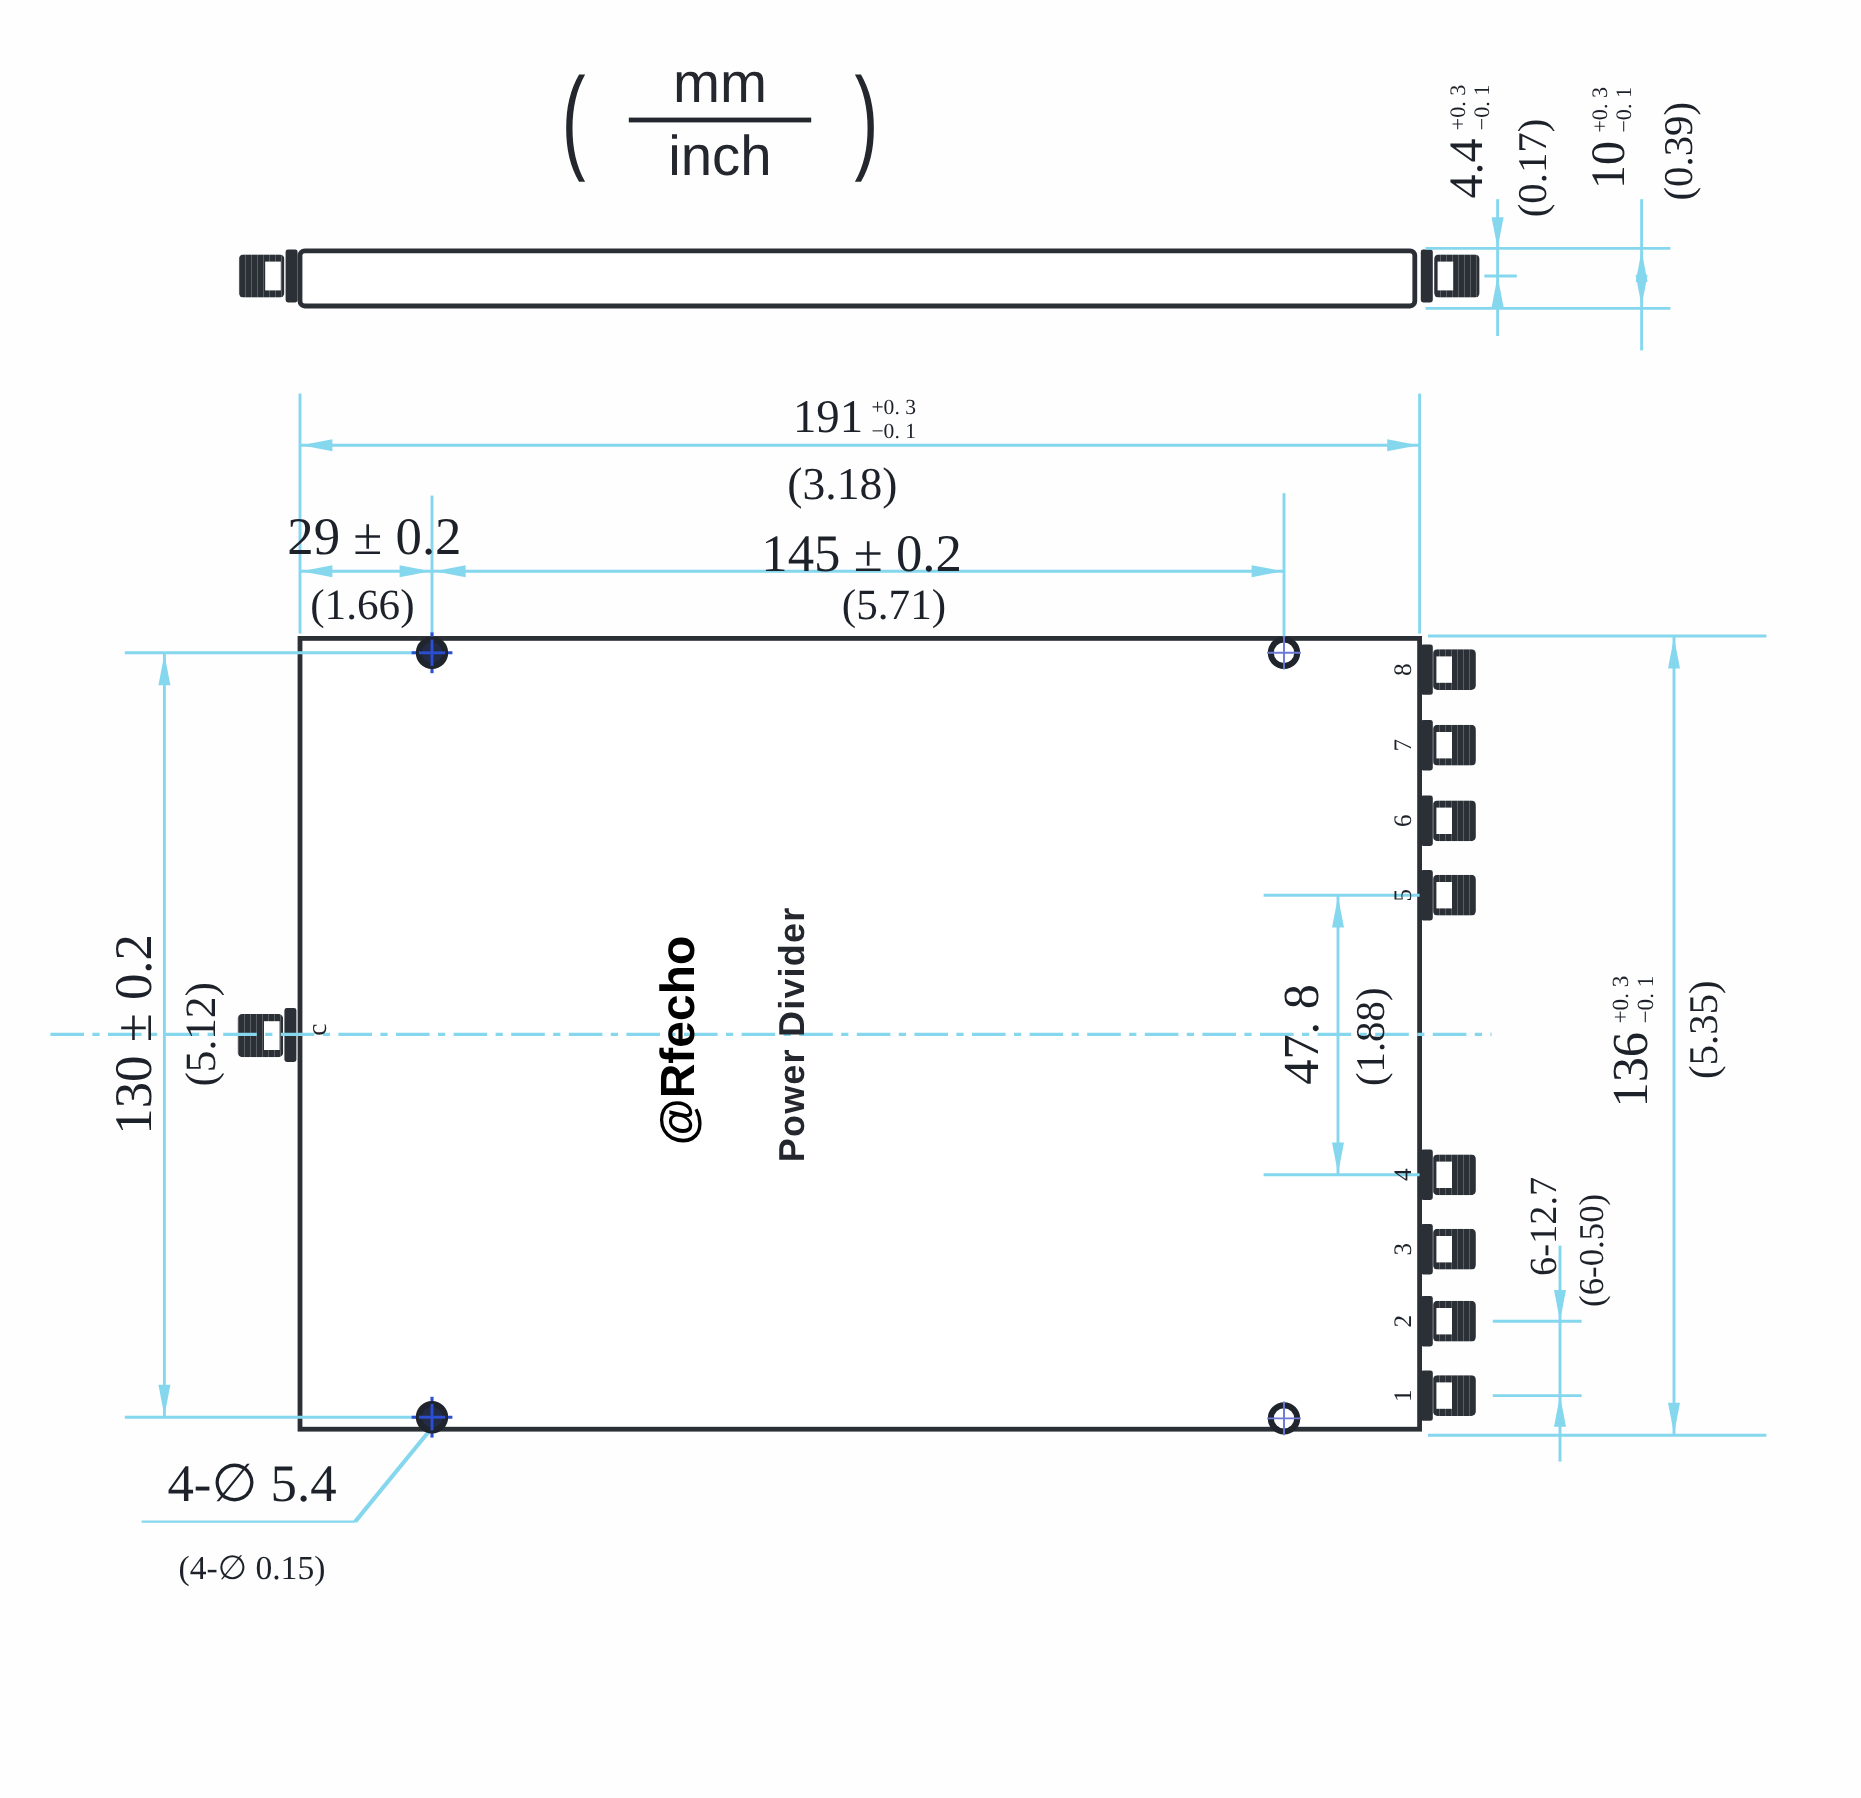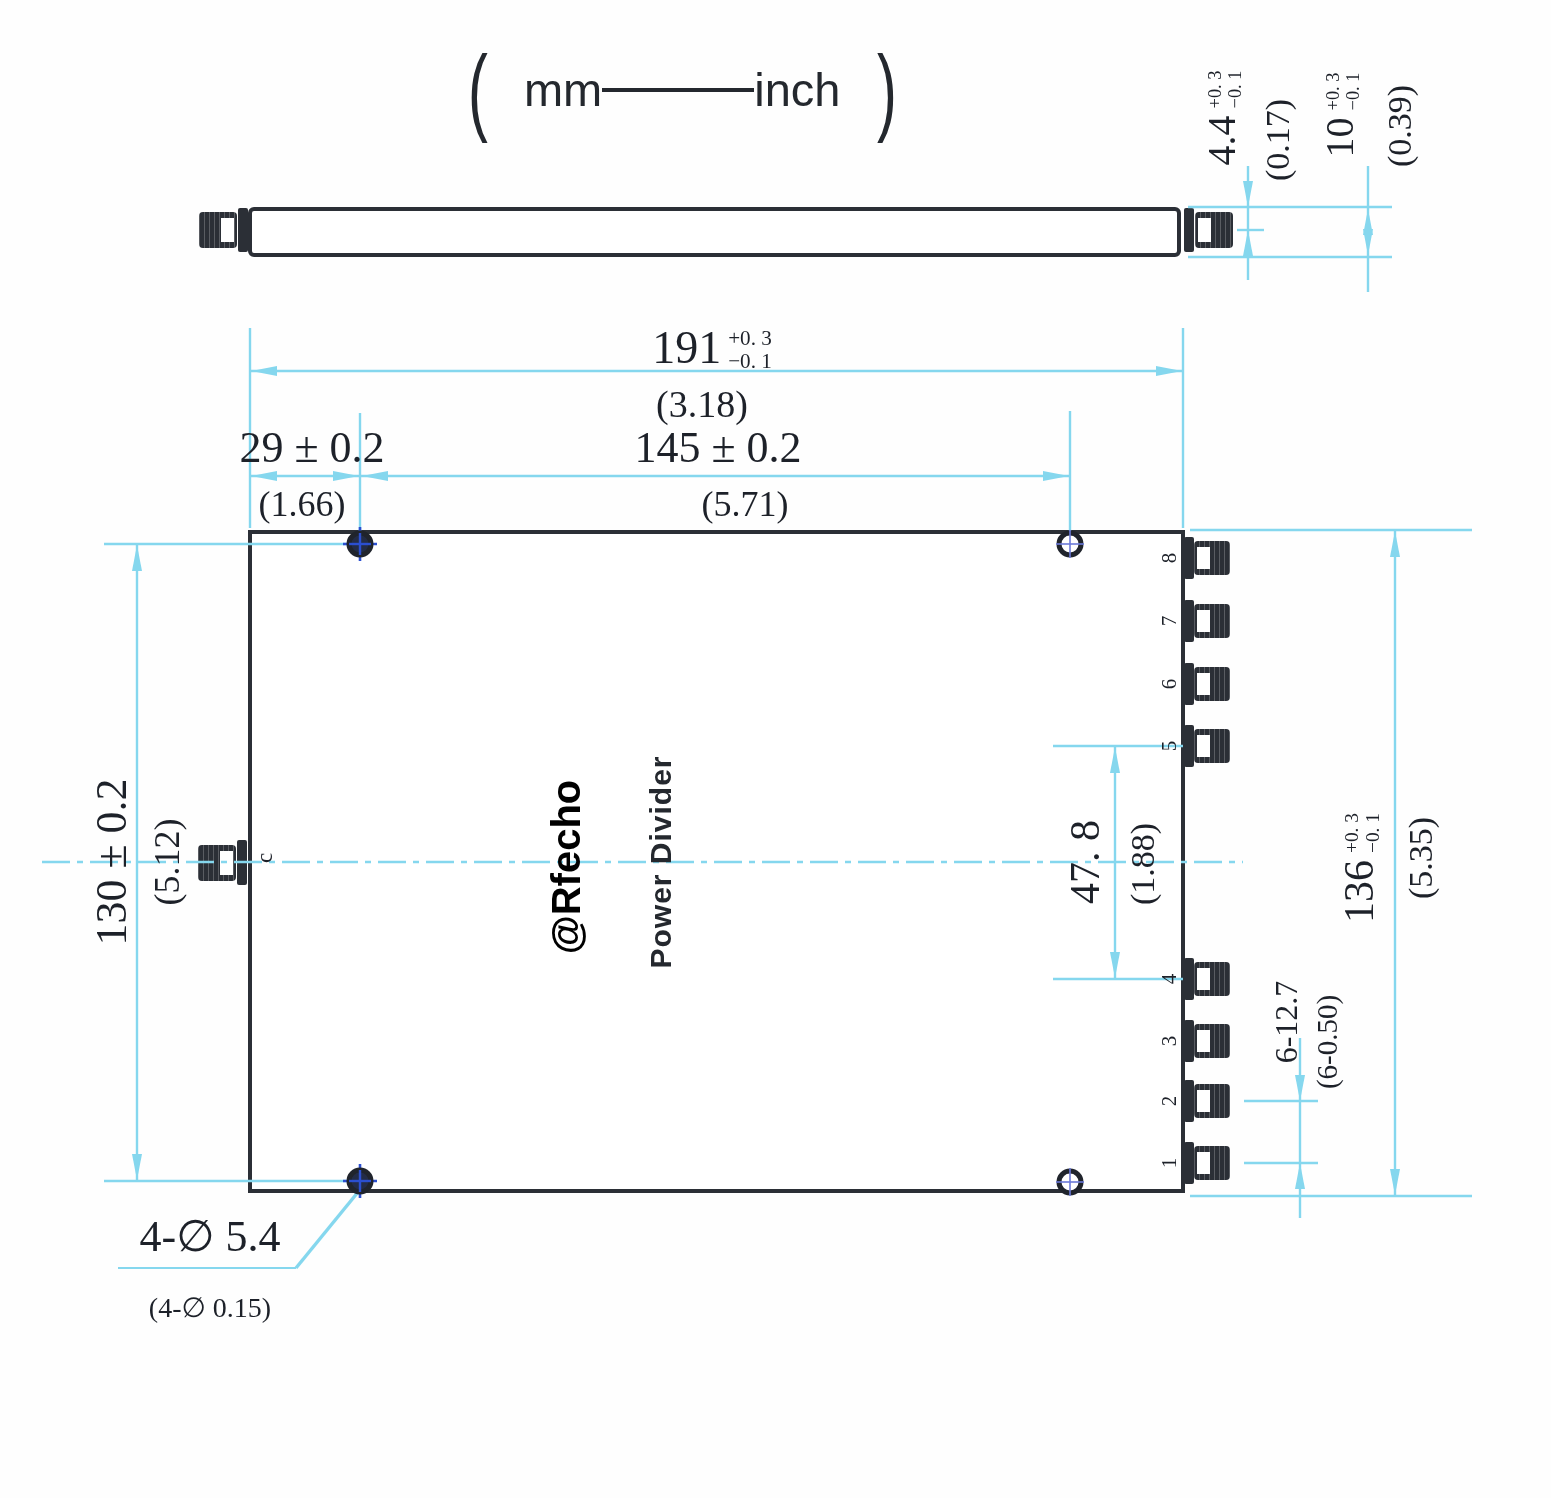--- a/index.html
+++ b/index.html
@@ -21,21 +21,21 @@
   .center{transform:translate(-50%,-50%);}
   .vert{transform:translate(-50%,-50%) rotate(-90deg);}
   .tol{display:inline-flex;flex-direction:column;font-size:0.46em;line-height:1.1;
        margin-left:7px;transform:translateY(-0.06em);vertical-align:middle;}
   .tol span{display:block;}
   .sans-bold{font-family:"Liberation Sans",sans-serif;font-weight:700;}
   
   .unit-label{position:absolute;display:flex;align-items:center;gap:30px;
               font-family:"Liberation Sans",sans-serif;color:#24282e;}
   .unit-label .paren{font-size:96px;font-weight:400;transform:scaleX(.62);line-height:1;}
-  .unit-label .frac{display:flex;flex-direction:row;align-items:center;font-size:47px;line-height:1.15;}
+  .unit-label .frac{display:flex;flex-direction:column;align-items:center;font-size:47px;line-height:1.15;}
   .unit-label .fline{width:152px;height:4px;background:#24282e;margin:2px 0 1px 0;}
   svg{position:absolute;left:0;top:0;}
   .lyr1{z-index:1}.lyr2{z-index:2}.lyr3{z-index:3}
 </style>
 </head>
 <body>
 
 <div id="canvas">
 
   <div class="part lyr1" style="left:248px;top:207px;width:933px;height:50px;border-radius:6px;"></div>
@@ -212,31 +212,31 @@
   </div>
   <div class="dim vert lyr3" style="left:1278px;top:140px;font-size:34px;">(0.17)</div>
   <div class="dim vert lyr3" style="left:1340px;top:115px;font-size:40px;">
     <span>10</span><span class="tol">
         <span>+0. 3</span>
         <span>−0. 1</span>
       </span>
   </div>
   <div class="dim vert lyr3" style="left:1400px;top:126px;font-size:34px;">(0.39)</div>
 
-  <div class="dim center lyr3" style="left:712px;top:348px;font-size:46px;">
+  <div class="dim center lyr3" style="left:712px;top:348px;font-size:39px;">
     <span>191</span><span class="tol">
         <span>+0. 3</span>
         <span>−0. 1</span>
       </span>
   </div>
   <div class="dim center lyr3" style="left:702px;top:404px;font-size:38px;">(3.18)</div>
 
   <div class="dim center lyr3" style="left:312px;top:447px;font-size:44px;">29 ± 0.2</div>
   <div class="dim center lyr3" style="left:302px;top:504px;font-size:36px;">(1.66)</div>
-  <div class="dim center lyr3" style="left:718px;top:447px;font-size:44px;">145 ± 0.2</div>
+  <div class="dim center lyr3" style="left:718px;top:461px;font-size:44px;">145 ± 0.2</div>
   <div class="dim center lyr3" style="left:716px;top:504px;font-size:36px;margin-left:29px;">(5.71)</div>
 
   <div class="dim vert lyr3" style="left:111px;top:862px;font-size:44px;">130 ± 0.2</div>
   <div class="dim vert lyr3" style="left:167px;top:862px;font-size:36px;">(5.12)</div>
 
   <div class="dim vert lyr3" style="left:1085px;top:862px;font-size:42px;">47. 8</div>
   <div class="dim vert lyr3" style="left:1143px;top:864px;font-size:34px;">(1.88)</div>
 
   <div class="dim vert lyr3" style="left:1286px;top:1022px;font-size:32px;">6-12.7</div>
   <div class="dim vert lyr3" style="left:1327px;top:1042px;font-size:29px;">(6-0.50)</div>

